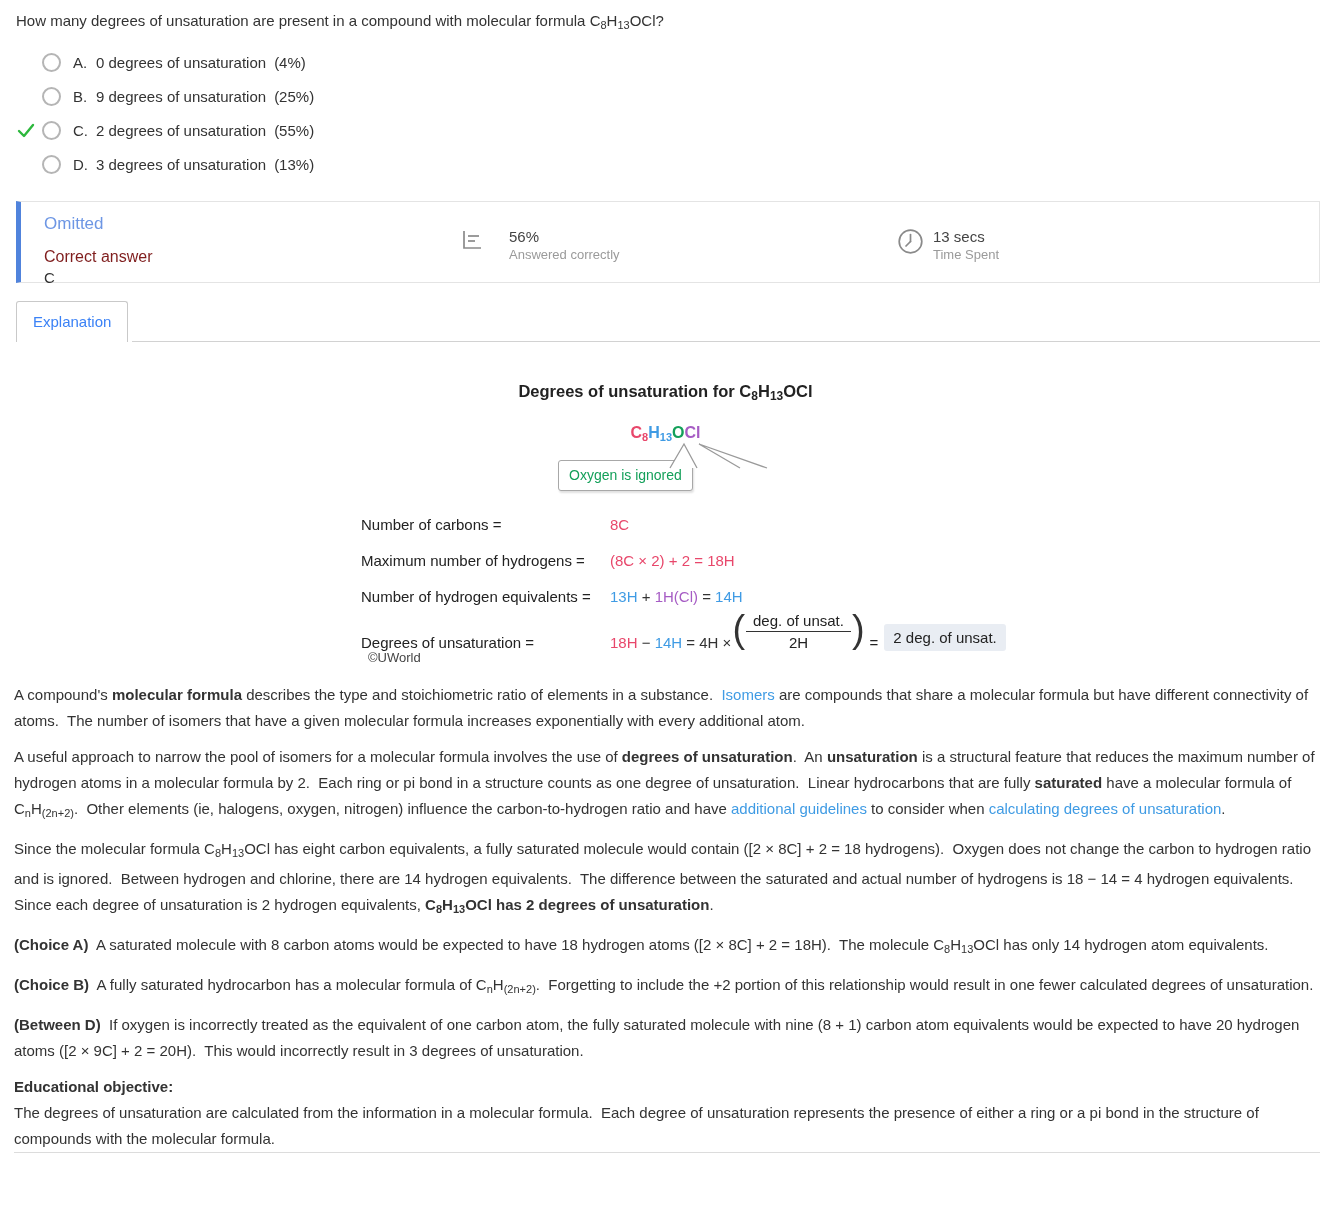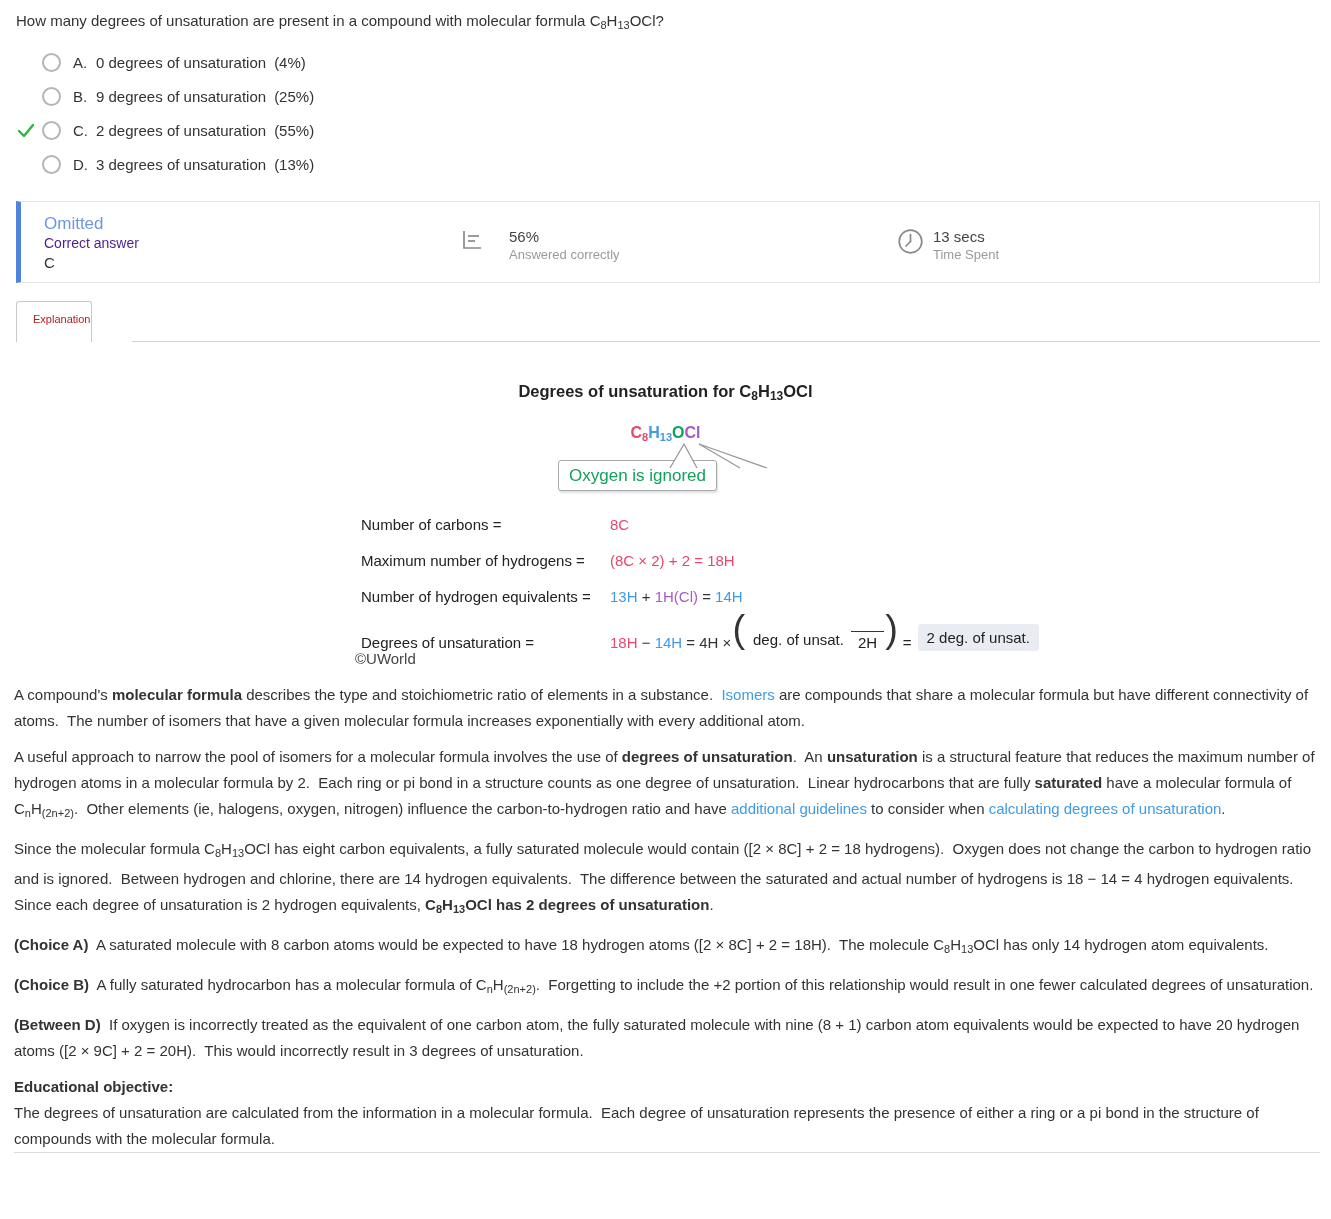--- a/index.html
+++ b/index.html
@@ -27,64 +27,64 @@
   .option-pct { margin-left:8px; }
 
   
   .stats-card {
     margin:20px 11px 0 16px; height:82px;
     border:1px solid #e4e4e4; border-left:5px solid #5083dc;
     display:flex; padding:12px 0 0 23px;
   }
   .stats-col1 { width:416px; }
   .stat-status { font-size:17px; color:#6d96e4; }
-  .stat-sub { font-size:14px; color:#4c1d95; margin-top:1px; }
+  .stat-sub { font-size:16px; color:#7f1d1d; margin-top:14px; }
   .stat-answer { font-size:15px; color:#333; margin-top:3px; }
   .stats-col2 { width:437px; display:flex; margin-top:14px;gap:16px; }
   .stats-col3 { display:flex; margin-top:14px; }
   .stat-icon { margin-right:9px; }
   .stat-big { font-size:15px; color:#444; }
   .stat-small { font-size:13px; color:#9a9a9a; margin-top:2px; }
 
   
   .tab-wrap { margin:18px 0 0 16px; position:relative; height:41px; }
   .tab {
-    display:inline-block; height:41px; padding:11px 0 0 16px;
+    display:inline-block; height:41px; padding:11px 16px 0 16px;
     border:1px solid #c9c9c9; border-bottom:none; border-radius:3px 3px 0 0;
-    font-size:11px; color:#b91c1c; background:#fff; cursor:default;
+    font-size:15px; color:#3b82f6; background:#fff; cursor:default;
   }
   .tab-line { position:absolute; left:116px; right:11px; bottom:0; border-bottom:1px solid #d2d2d2; }
 
   
   .figure { position:relative; height:286px; margin-top:38px; }
   .fig-title { position:absolute; top:2px; left:0; right:0; text-align:center; font-size:16.5px; font-weight:bold; color:#222; }
   .fig-title .seg-sub { font-size:12px; }
   .fig-formula { position:absolute; top:44px; left:0; right:0; text-align:center; font-size:16px; font-weight:600; }
   .callout {
     position:absolute; top:80px; background:#fff; border:1px solid #a8a8a8;
-    border-radius:3px; padding:5px 10px; font-size:17px; line-height:19px;
+    border-radius:3px; padding:5px 10px; font-size:14px; line-height:19px;
     box-shadow:1px 2px 2px rgba(0,0,0,0.12);
   }
   .callout-oxygen { left:558px; color:#14a05a; }
   .callout-chlorine { left:708px; width:172px; color:#a65cc4; text-align:center; }
   .pointer-svg { position:absolute; left:600px; top:62px; }
 
   .eq-row { position:absolute; left:361px; white-space:nowrap; }
   .eq-label { display:inline-block; width:249px; color:#222; }
   .eq-row1 { top:136px; }
   .eq-row2 { top:172px; }
   .eq-row3 { top:208px; }
   .eq-row4 { top:228px; display:flex; align-items:flex-end; }
   .paren { display:inline-block; font-size:38px; font-weight:200; color:#333; transform:scaleY(1.02); margin:0 1px; }
-  .frac { display:inline-flex; text-align:center; }
+  .frac { display:inline-flex; flex-direction:column; text-align:center; }
   .frac-num { padding:0 7px 2px 7px; color:#222; }
   .frac-den { border-top:1px solid #333; padding:2px 7px 0 7px; color:#222; }
   .eq-equals { margin:0 6px 0 4px; color:#222; }
   .eq-result { background:#e9edf3; border-radius:3px; padding:5px 9px; color:#222; }
-  .fig-copyright { position:absolute; left:355px; top:270px; font-size:15px; color:#444; }
+  .fig-copyright { position:absolute; left:368px; top:270px; font-size:13px; color:#444; }
 
   
   .para { margin:10px 14px; line-height:26px; white-space:pre-wrap; color:#333; }
   .para-first { margin-top:16px; }
   .obj-heading { margin:10px 14px 0 14px; line-height:26px; font-weight:bold; color:#333; }
   .obj-text { margin:0 14px; }
   .bottom-divider { border-top:1px solid #dcdcdc; margin:0 11px 0 14px; }
 </style>
 </head>
 <body>

